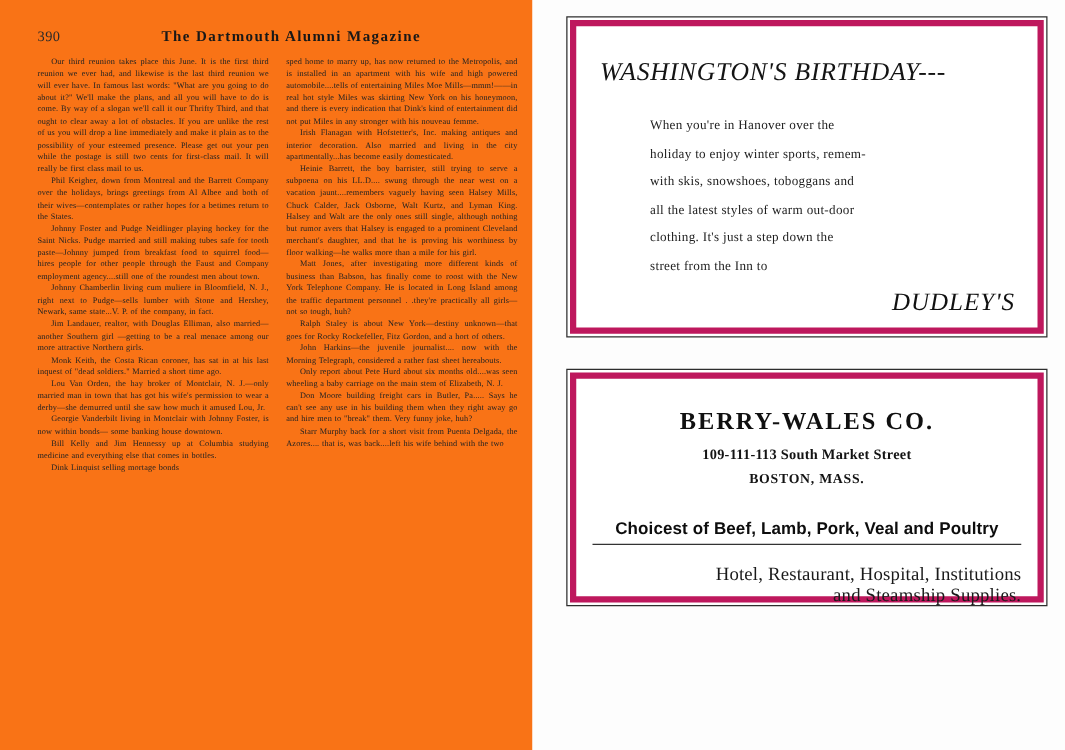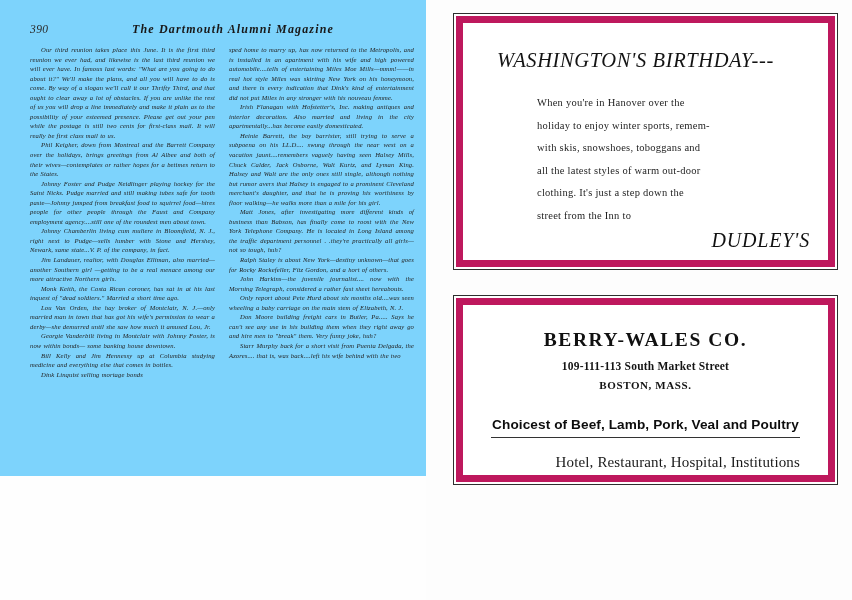--- a/index.html
+++ b/index.html
@@ -19,23 +19,22 @@
     position: relative;
     width: 852px;
     height: 600px;
     background: #fefefe;
   }
 
   
   .left-page {
     position: absolute;
     left: 0; top: 0;
-    width: 426px; height: 476px;
-    background: #7dd3fc;
-    font-style: italic;
+    width: 426px; height: 600px;
+    background: #f97316;
   }
   .running-head {
     position: absolute;
     left: 0; top: 22px;
     width: 426px;
     display: flex;
     align-items: baseline;
   }
   .folio {
     width: 62px;
@@ -92,22 +91,22 @@
     position: absolute;
     box-sizing: border-box;
     background: #ffffff;
     border: 1px solid #2e2e2e;
     padding: 2px;
   }
   .ad-box > .inner-rule {
     box-sizing: border-box;
     width: 100%;
     height: 100%;
-    border: 7px solid #be185d;
-    padding: 10px 28px;
+    border: 5px solid #be185d;
+    padding: 10px 13px;
     position: relative;
   }
   #ad-dudleys {
     left: 27px;
     top: 13px;
     width: 385px;
     height: 257px;
   }
   #ad-berry {
     left: 27px;
@@ -256,18 +255,19 @@
     </div>
 
     <div class="ad-box" id="ad-berry">
       <div class="inner-rule">
         <div class="bw-name">BERRY-WALES CO.</div>
         <div class="bw-street">109-111-113 South Market Street</div>
         <div class="bw-city">BOSTON, MASS.</div>
         <div class="bw-tagline">Choicest of Beef, Lamb, Pork, Veal and Poultry</div>
         <div class="bw-supplies">
           <div>Hotel, Restaurant, Hospital, Institutions</div>
+          <div>and Steamship Supplies.</div>
         </div>
       </div>
     </div>
 
   </div>
 </div>
 
 </body></html>

